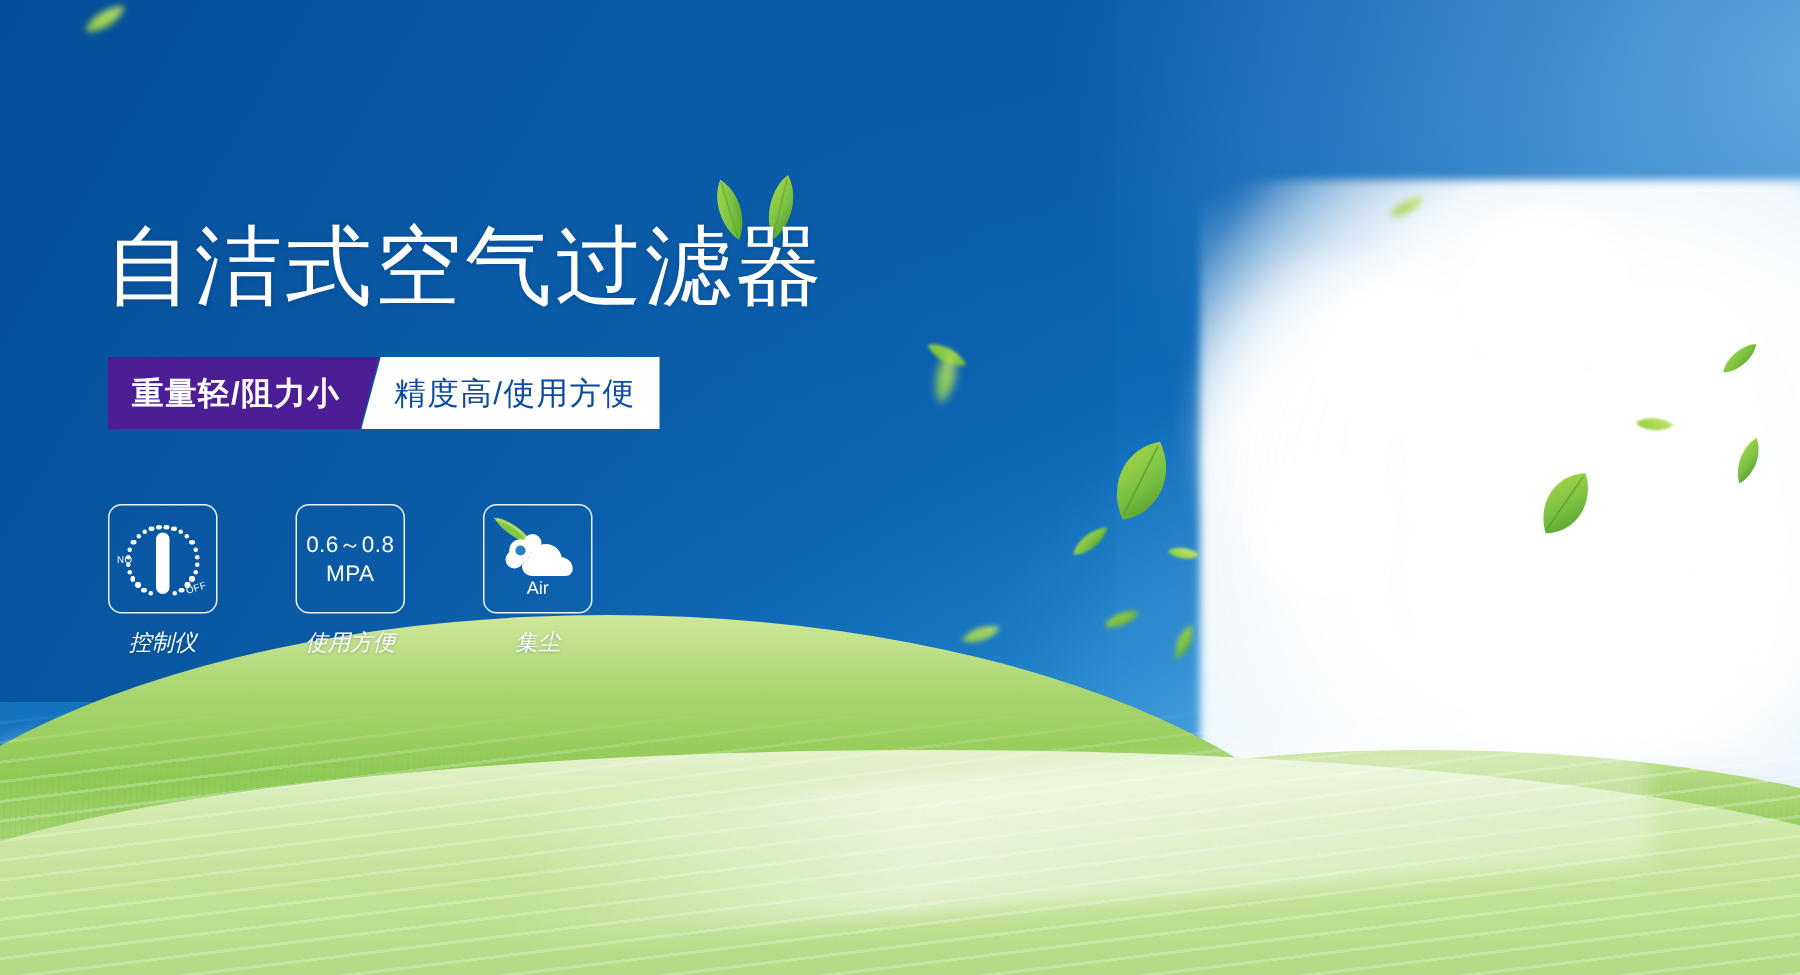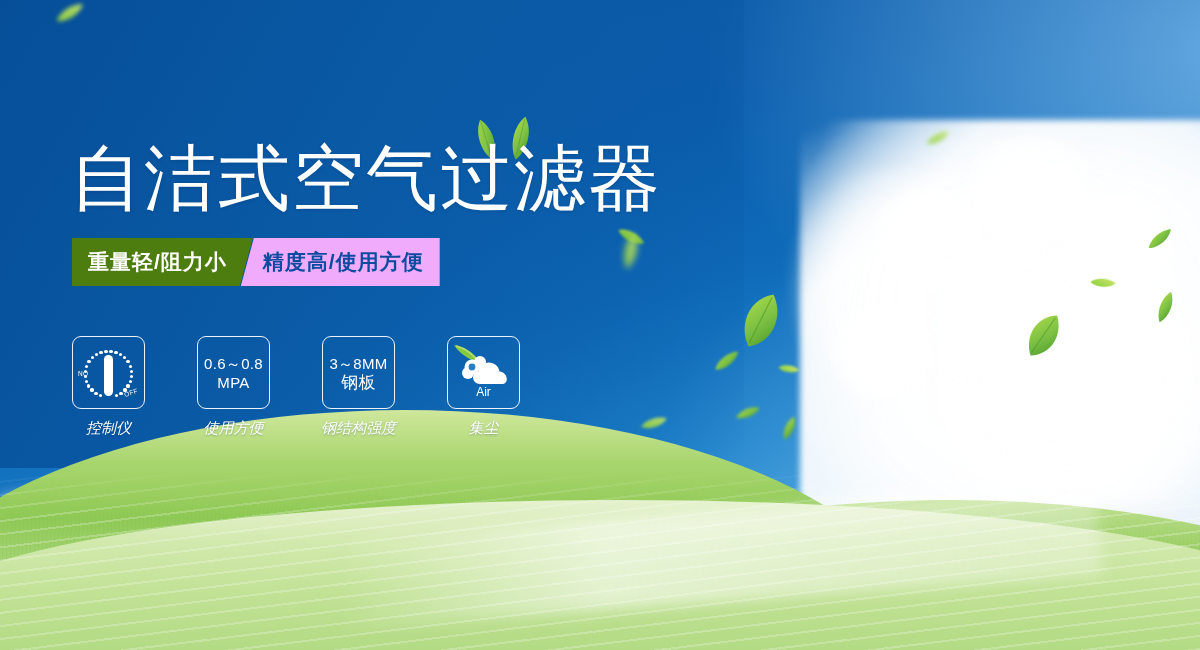--- a/index.html
+++ b/index.html
@@ -108,37 +108,37 @@
 
   
   .leaf { position:absolute; }
   .leaf svg { display:block; width:100%; height:100%; }
 
   
   .content { position:absolute; left:0; top:0; width:100%; height:100%; }
 
   .title {
     position:absolute; left:70px; top:146px;
-    font-size:72px; line-height:64px; color:#ffffff;
+    font-size:58px; line-height:64px; color:#ffffff;
     letter-spacing:2px; font-weight:300;
     text-shadow:0 1px 3px rgba(0,40,90,.25);
     white-space:nowrap;
   }
 
   .subbar { position:absolute; left:72px; top:238px; height:48px; display:flex; }
   .subbar-left {
-    background:#4d7c0f; color:#ffffff;
+    background:#4c1d95; color:#ffffff;
     font-size:21px; font-weight:bold; letter-spacing:1px;
     display:flex; align-items:center; padding:0 18px 0 16px;
     clip-path:polygon(0 0, 100% 0, calc(100% - 13px) 100%, 0 100%);
     padding-right:26px;
   }
   .subbar-right {
-    background:#f0abfc; color:#0b4ba0;
-    font-size:21px; font-weight:bold; letter-spacing:1px;
+    background:#ffffff; color:#0b4ba0;
+    font-size:21px; font-weight:normal; letter-spacing:1px;
     display:flex; align-items:center; padding:0 16px 0 22px;
     margin-left:-12px;
     clip-path:polygon(13px 0, 100% 0, 100% 100%, 0 100%);
   }
 
   .features { position:absolute; left:72px; top:336px; display:flex; gap:52px; }
   .feature { width:73px; display:flex; flex-direction:column; align-items:center; }
   .fbox {
     width:73px; height:73px; border:1.5px solid rgba(255,255,255,.92);
     border-radius:9px; display:flex; flex-direction:column;
@@ -366,27 +366,20 @@
 
       <div class="feature">
         <div class="fbox">
           <div class="fbox-text">0.6～0.8</div>
           <div class="fbox-text">MPA</div>
         </div>
         <div class="flabel">使用方便</div>
       </div>
 
 
-      <div class="feature">
-        <div class="fbox">
-          <div class="fbox-text">3～8MM</div>
-          <div class="fbox-text cn">钢板</div>
-        </div>
-        <div class="flabel">钢结构强度</div>
-      </div>
 
       <div class="feature">
         <div class="fbox">
           <div class="airicon">
             <svg viewBox="0 0 73 73" style="position:absolute;inset:0;width:73px;height:73px">
               <path d="M4 8 C16 10 26 18 32 28 C24 24 12 20 4 8 Z" fill="#8ccf3d" opacity=".95"></path>
               <path d="M6 9 C17 12 25 19 30 27" stroke="#b9e06a" stroke-width="2" fill="none" opacity=".8"></path>
               <circle cx="22" cy="30" r="7.5" fill="#fff"></circle>
               <circle cx="30" cy="25" r="6" fill="#fff"></circle>
               <circle cx="18" cy="36" r="6" fill="#fff"></circle>

